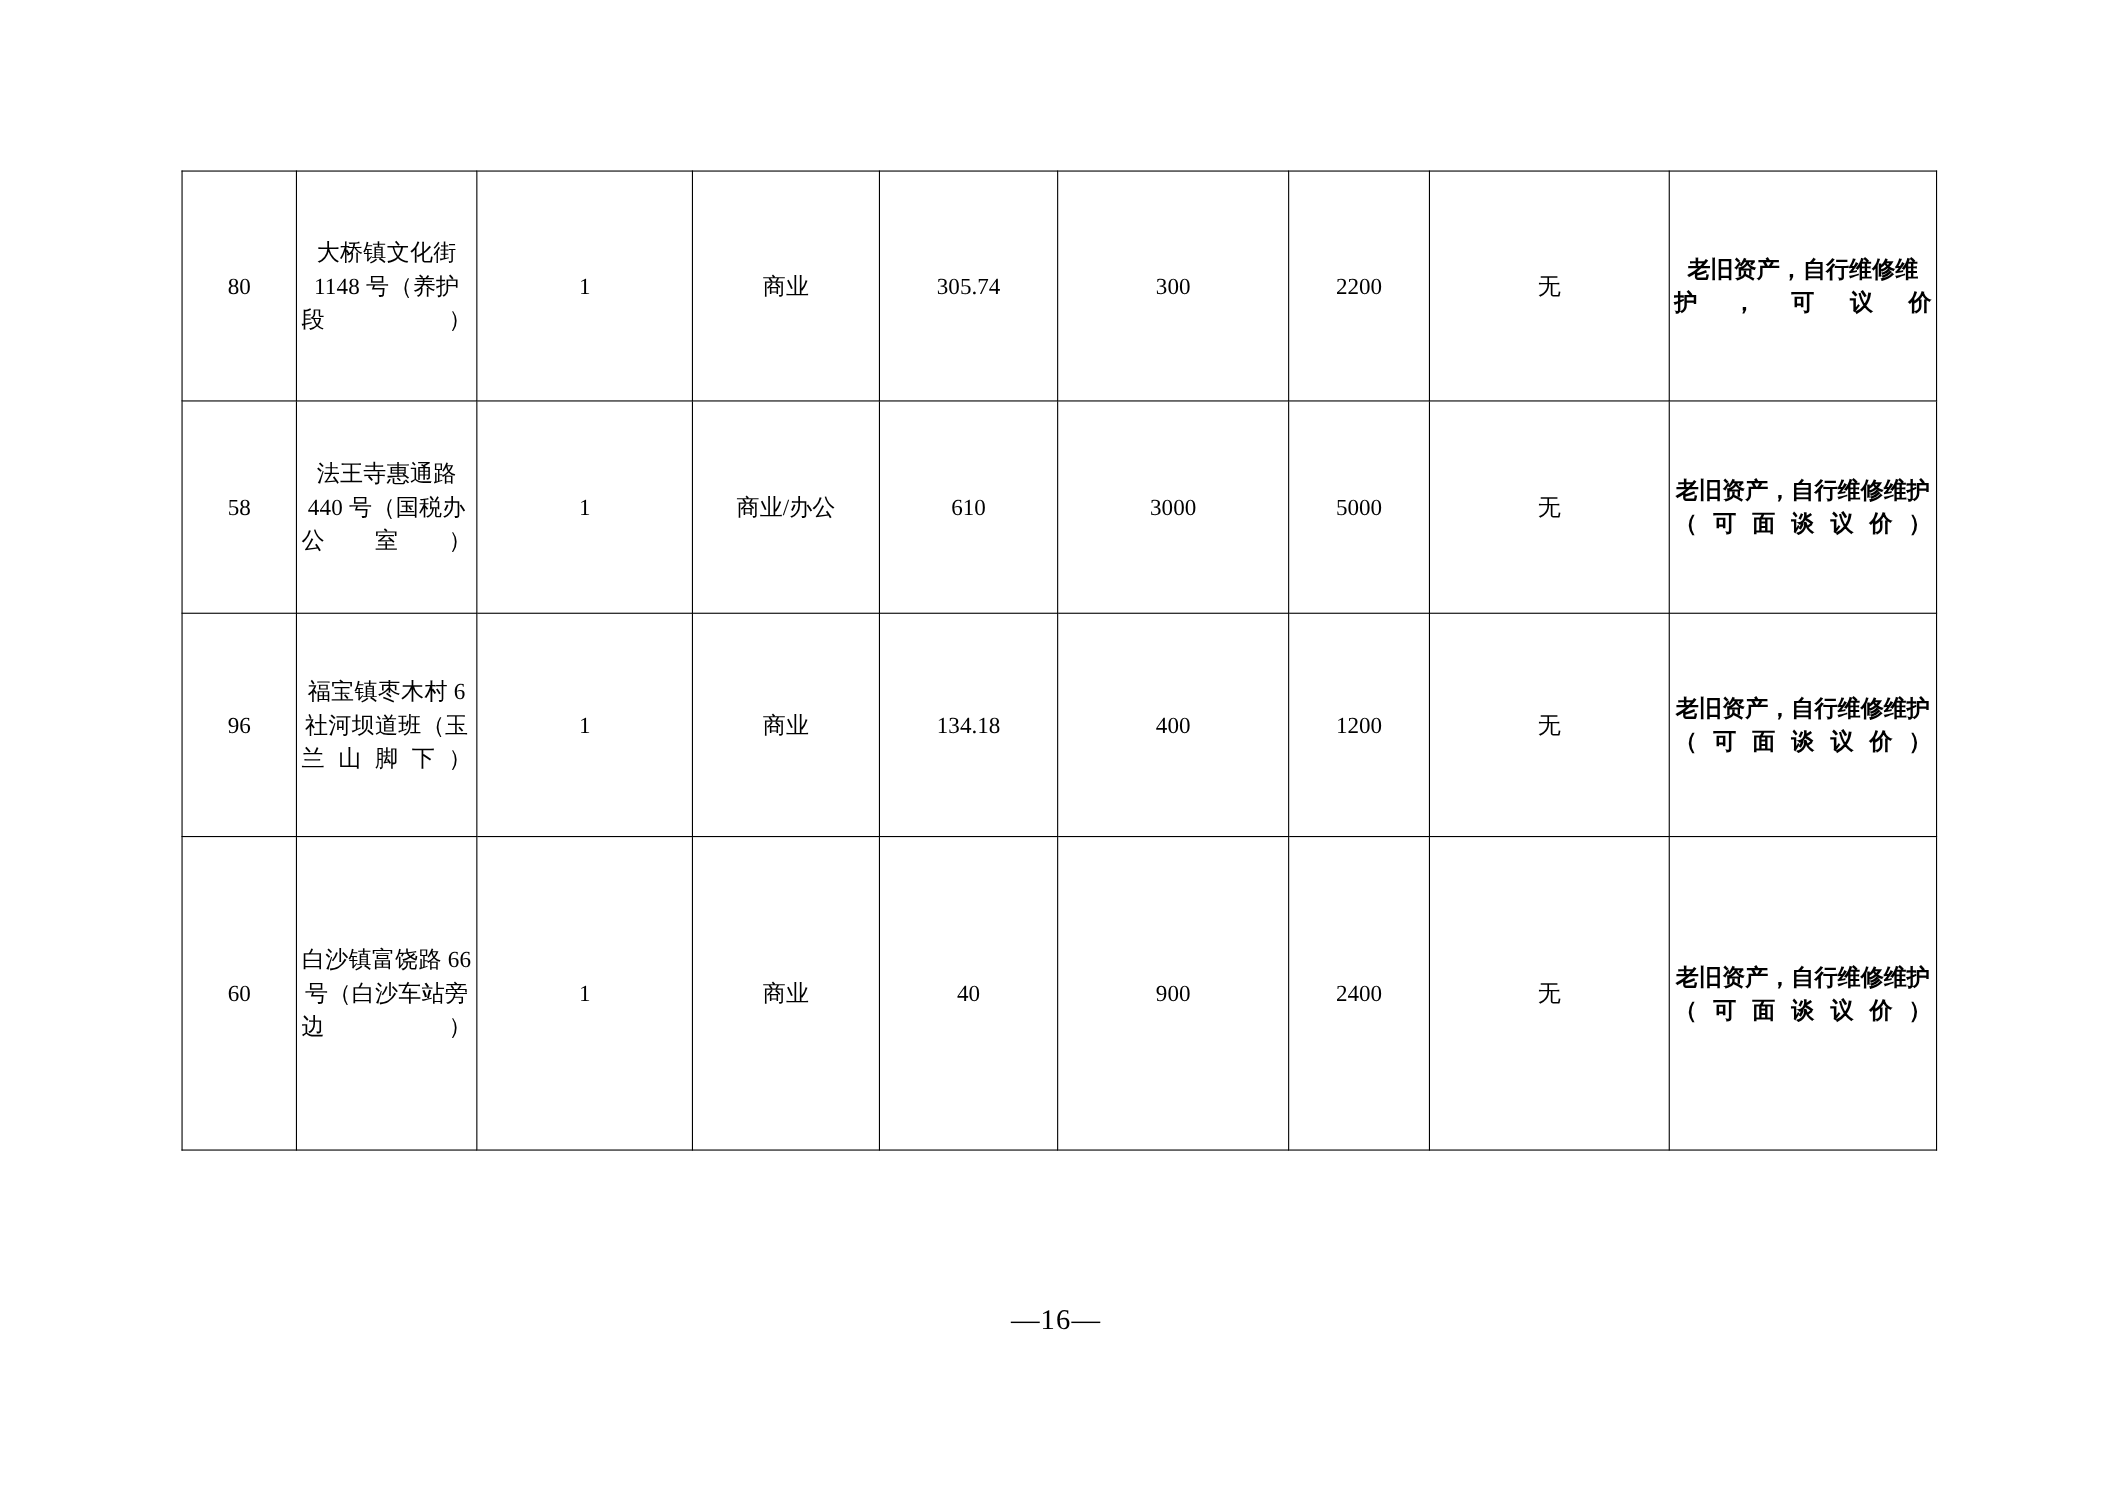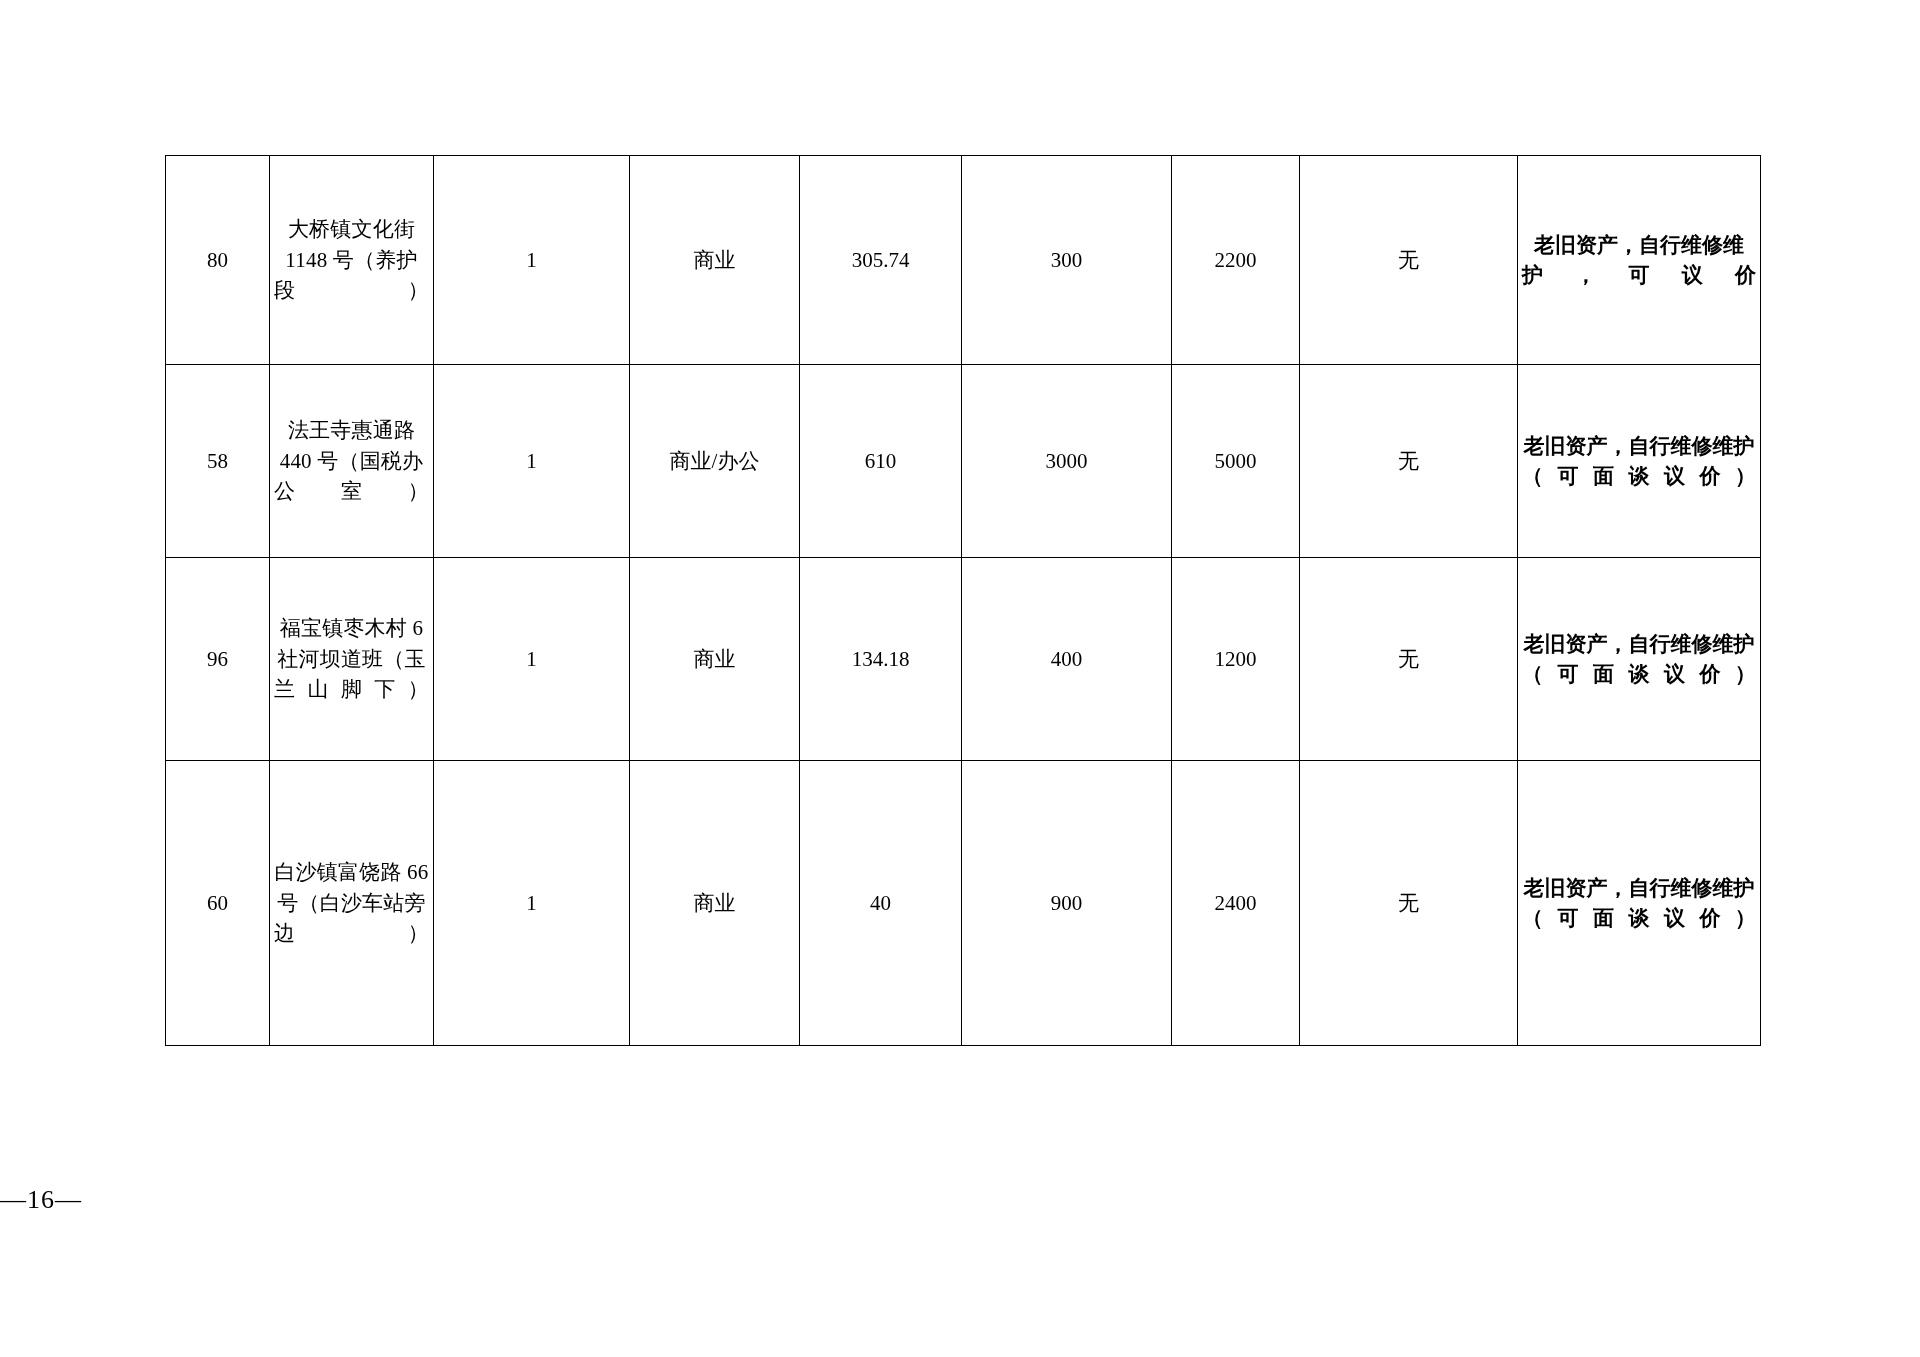--- a/index.html
+++ b/index.html
@@ -79,20 +79,21 @@
   .row-57 td { height: 196px; }
   .row-58 td { height: 180px; }
   .row-59 td { height: 190px; }
   .row-60 td { height: 272px; }
 
   .footer {
     position: absolute;
     left: 0;
     top: 1185px;
     width: 1920px;
+    text-align: center;
     font-size: 26px;
     font-family: "Liberation Serif", "DejaVu Serif", serif;
     letter-spacing: 1px;
   }
 </style>
 </head>
 <body>
 
 <div class="page">
 

